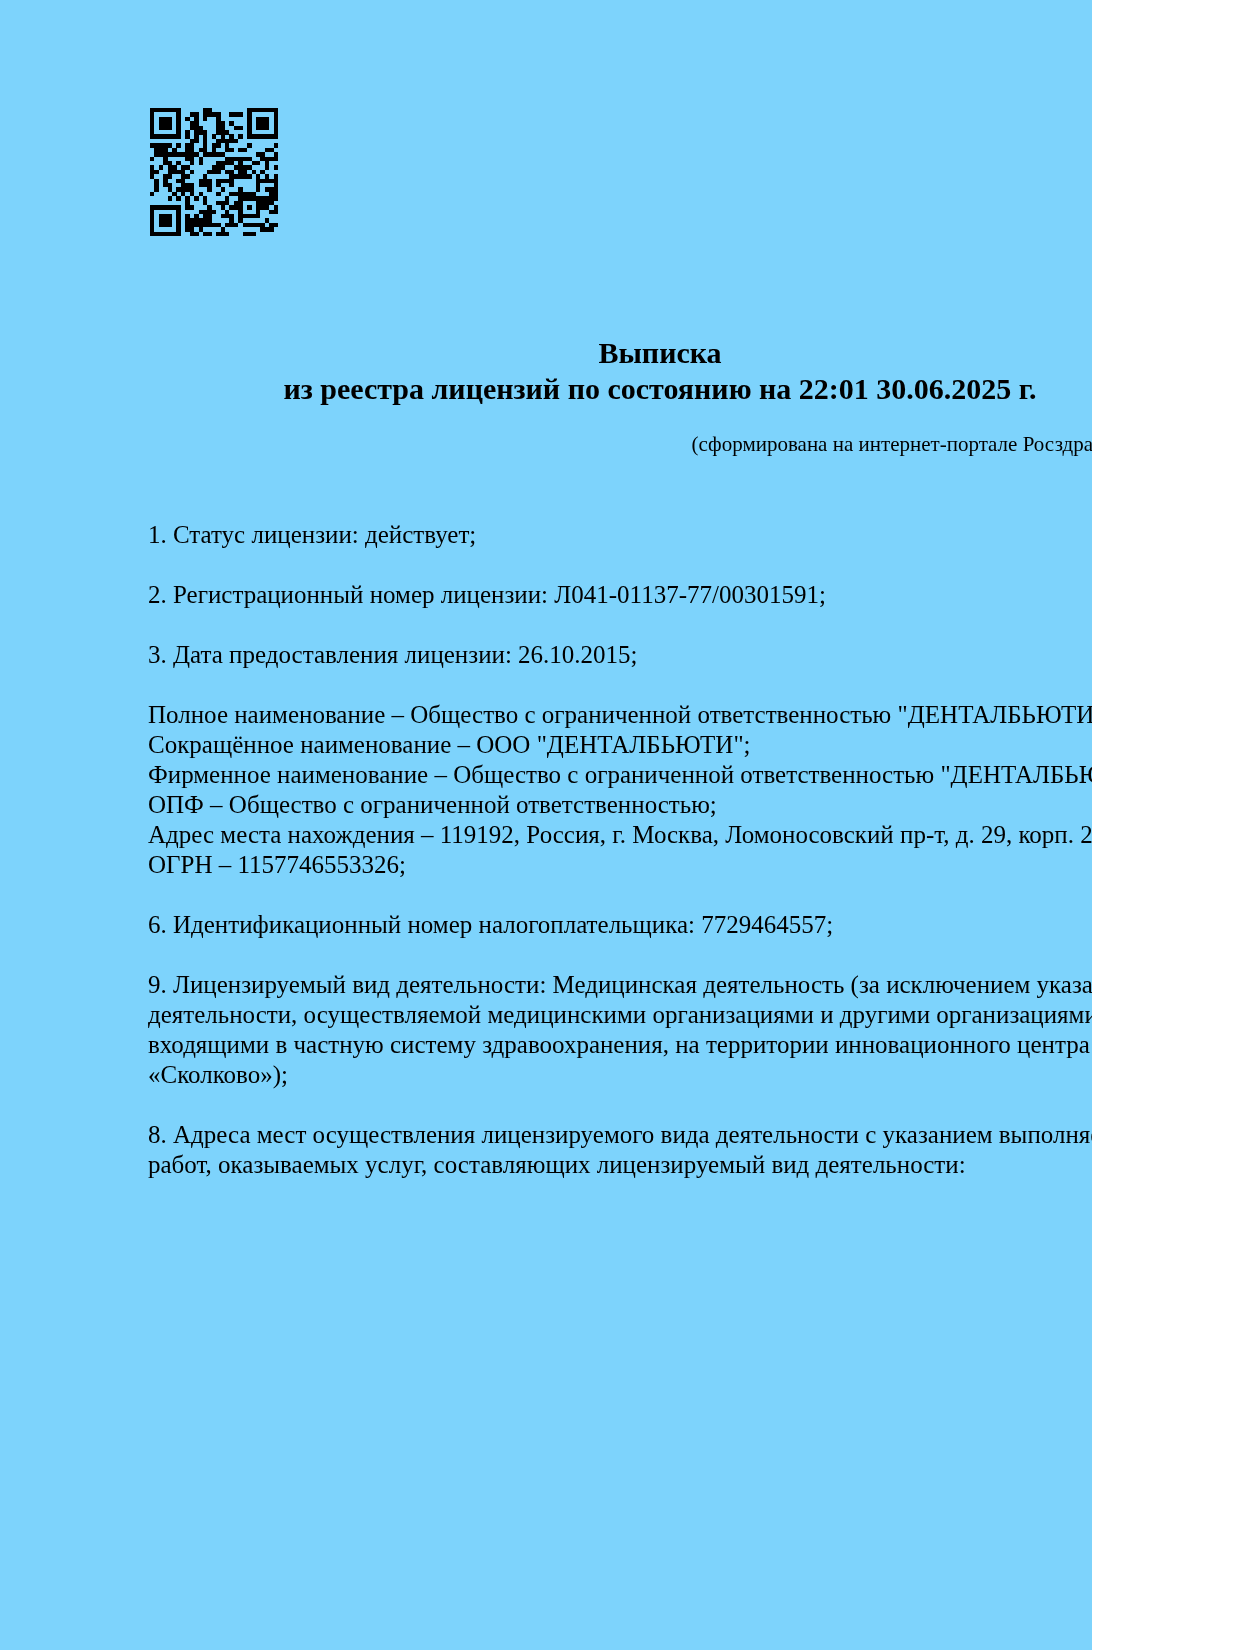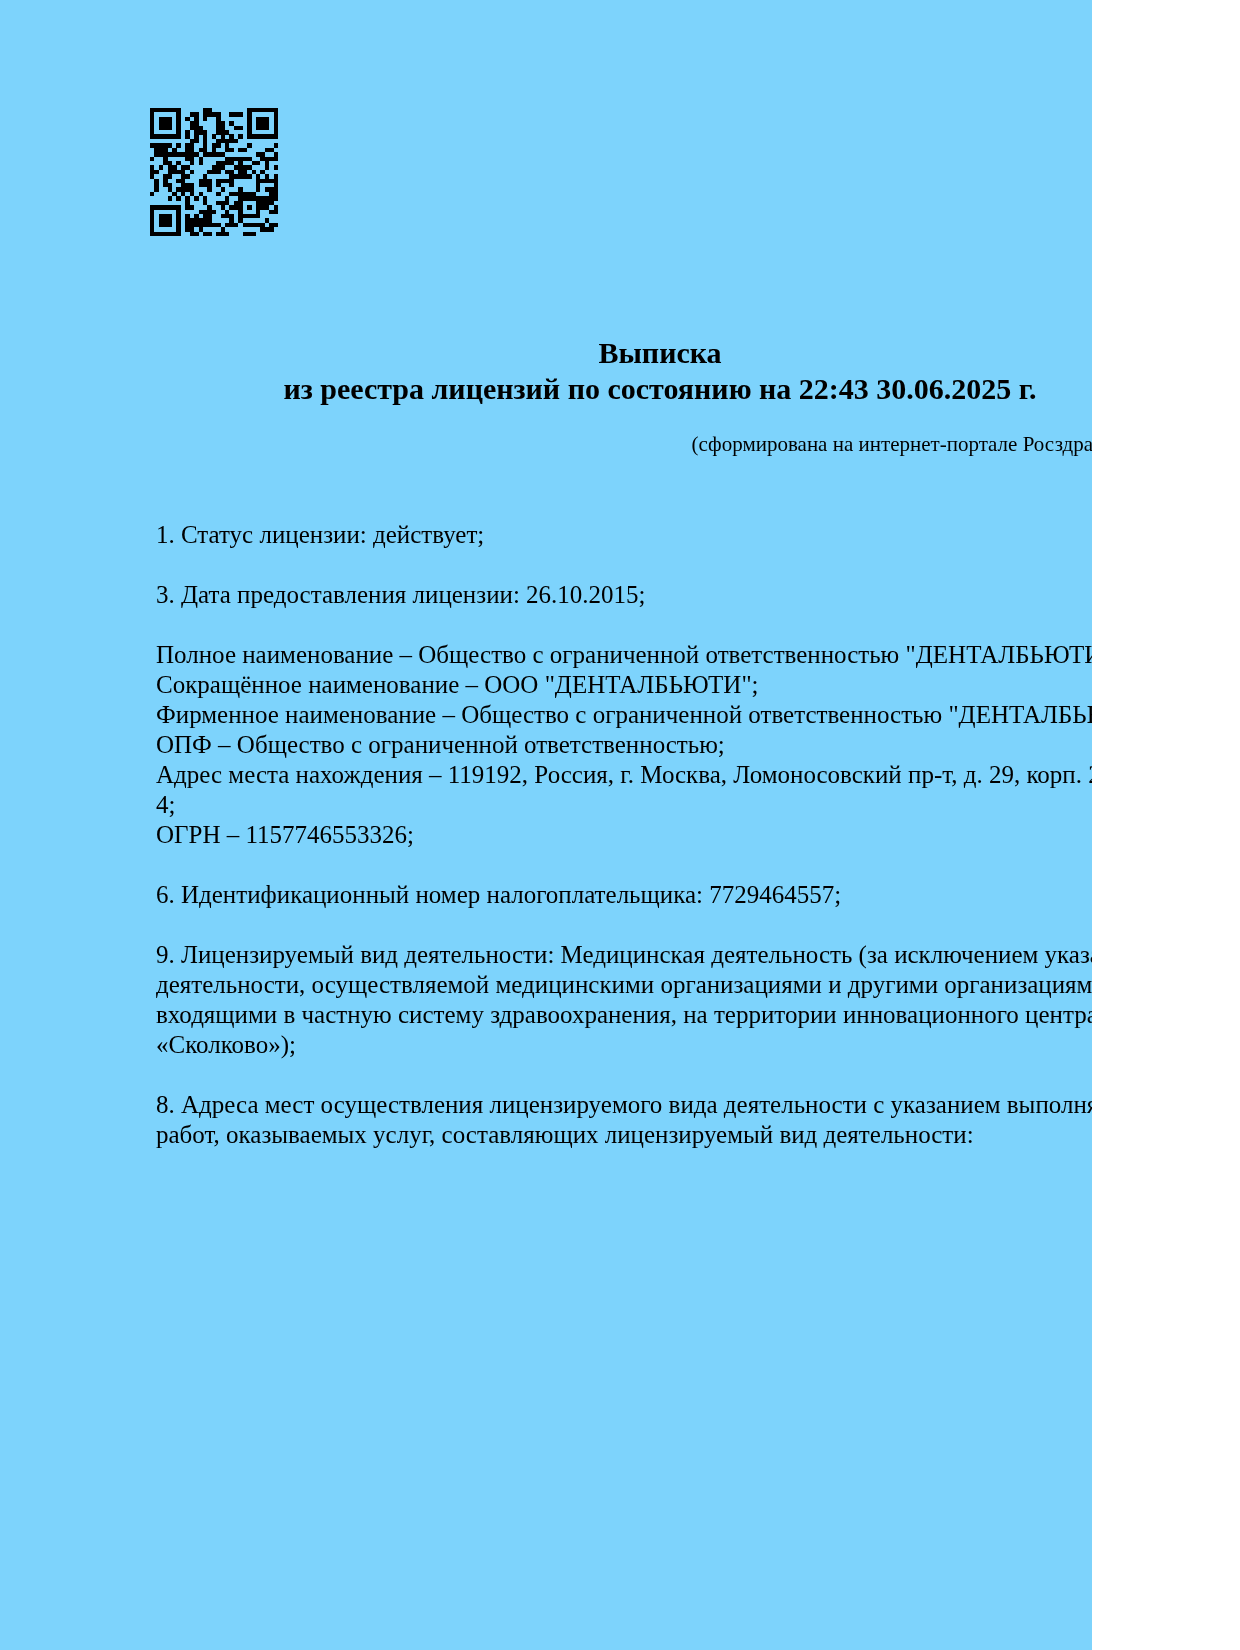--- a/index.html
+++ b/index.html
@@ -46,21 +46,21 @@
   .content {
     position: absolute;
     left: 140px;
     top: 520px;
     width: 1040px;
     font-size: 25px;
     line-height: 30px;
     text-align: left;
   }
   .content p {
-    margin: 0 0 30px 16px;
+    margin: 0 0 30px 8px;
     white-space: pre-wrap;
   }
 </style>
 </head>
 <body>
 
 <div class="page">
 
   <div class="qr" id="qr"><svg xmlns="http://www.w3.org/2000/svg" width="128" height="128" shape-rendering="crispEdges">
         <rect x="0.00" y="0.00" width="4.46" height="4.46" fill="#000"></rect>
@@ -487,27 +487,28 @@
         <rect x="66.21" y="123.59" width="4.46" height="4.46" fill="#000"></rect>
         <rect x="70.62" y="123.59" width="4.46" height="4.46" fill="#000"></rect>
         <rect x="75.03" y="123.59" width="4.46" height="4.46" fill="#000"></rect>
         <rect x="92.69" y="123.59" width="4.46" height="4.46" fill="#000"></rect>
         <rect x="97.10" y="123.59" width="4.46" height="4.46" fill="#000"></rect>
         <rect x="101.52" y="123.59" width="4.46" height="4.46" fill="#000"></rect>
       </svg></div>
 
   <div class="title">
     <div>Выписка</div>
-    <div>из реестра лицензий по состоянию на 22:43 30.06.2025 г.</div>
+    <div>из реестра лицензий по состоянию на 22:01 30.06.2025 г.</div>
   </div>
 
   <div class="subtitle">(сформирована на интернет-портале Росздравнадзора)</div>
 
   <div class="content">
     <p>1. Статус лицензии: действует;</p>
+    <p>2. Регистрационный номер лицензии: Л041-01137-77/00301591;</p>
     <p>3. Дата предоставления лицензии: 26.10.2015;</p>
     <p>Полное наименование – Общество с ограниченной ответственностью "ДЕНТАЛБЬЮТИ";
 Сокращённое наименование – ООО "ДЕНТАЛБЬЮТИ";
 Фирменное наименование – Общество с ограниченной ответственностью "ДЕНТАЛБЬЮТИ";
 ОПФ – Общество с ограниченной ответственностью;
 Адрес места нахождения – 119192, Россия, г. Москва, Ломоносовский пр-т, д. 29, корп. 2, пом. 4;
 ОГРН – 1157746553326;</p>
     <p>6. Идентификационный номер налогоплательщика: 7729464557;</p>
     <p>9. Лицензируемый вид деятельности: Медицинская деятельность (за исключением указанной деятельности, осуществляемой медицинскими организациями и другими организациями, входящими в частную систему здравоохранения, на территории инновационного центра «Сколково»);</p>
     <p>8. Адреса мест осуществления лицензируемого вида деятельности с указанием выполняемых работ, оказываемых услуг, составляющих лицензируемый вид деятельности:</p>

